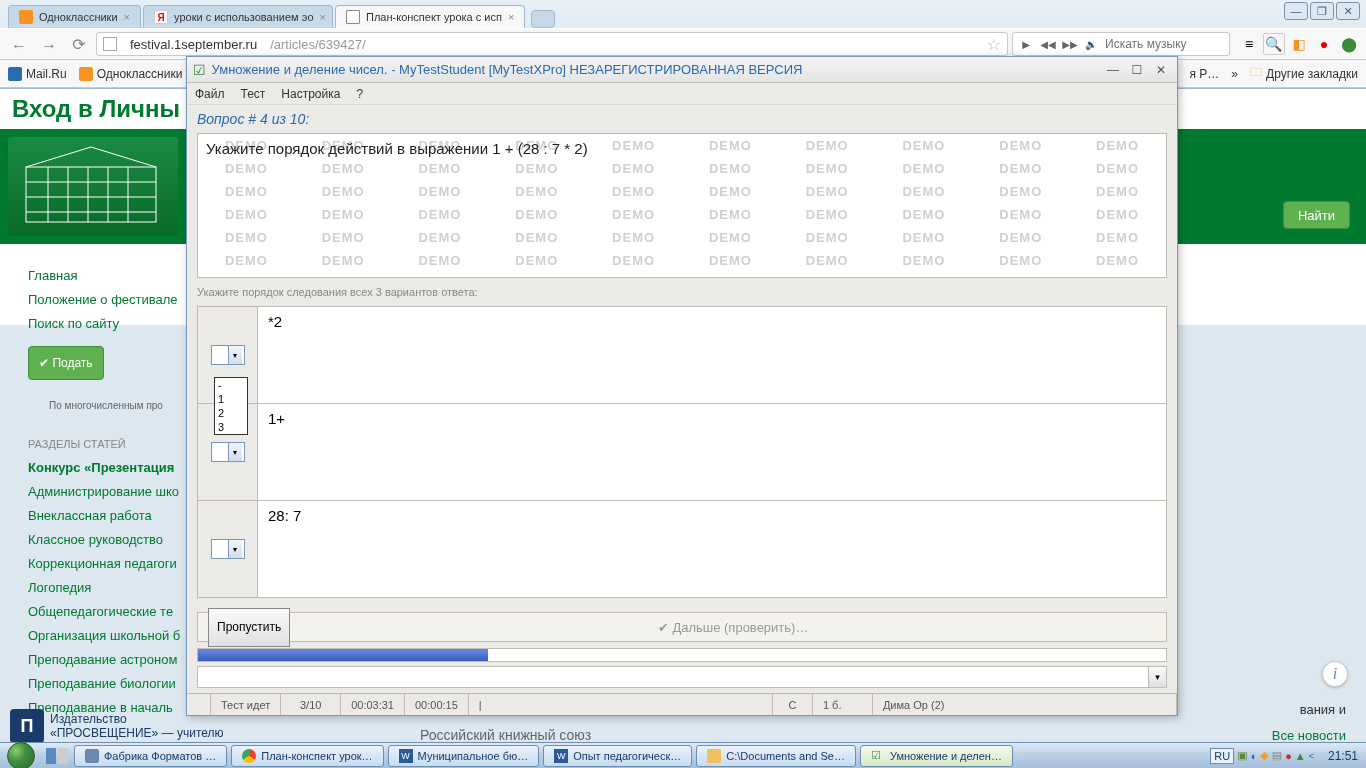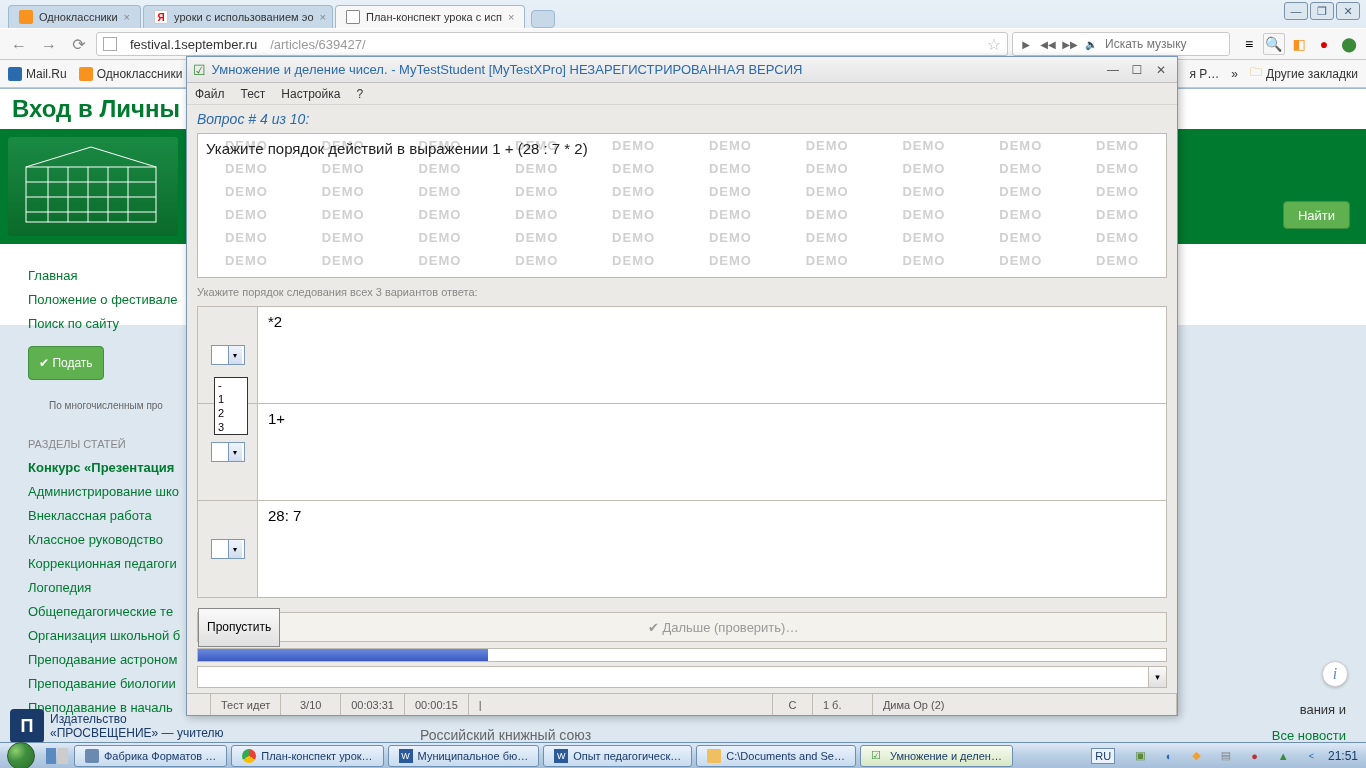--- a/index.html
+++ b/index.html
@@ -71,36 +71,36 @@
 .answers { margin: 0 10px; border: 1px solid #c0bcb4; background: #fff; }
 .ans-row { display: flex; border-bottom: 1px solid #c0bcb4; }
 .ans-row:last-child { border-bottom: none; }
 .ans-left { width: 60px; position: relative; background: #eceae6; border-right: 1px solid #c0bcb4; display: flex; align-items: center; justify-content: center; }
 .ans-select { width: 34px; height: 20px; border: 1px solid #7a99b8; background: #fff; font-size: 11px; position: relative; display: flex; align-items: center; justify-content: flex-end; padding-right: 2px; }
 .ans-select .arrow { width: 14px; height: 100%; border-left: 1px solid #7a99b8; display: flex; align-items: center; justify-content: center; font-size: 8px; background: linear-gradient(#f0f4fa, #d0ddf0); }
 .ans-dropdown { position: absolute; top: 70px; left: 16px; width: 34px; background: #fff; border: 1px solid #333; font-size: 11px; z-index: 10; }
 .ans-dropdown div { padding: 0 3px; line-height: 14px; }
 .ans-right { flex: 1; padding: 6px 10px; font-size: 15px; min-height: 96px; }
 .bottom-bar { margin: 14px 10px 0; display: flex; border: 1px solid #c0bcb4; background: #f4f2ed; height: 30px; align-items: center; }
-.skip-btn { height: 39px; padding: 0 8px; margin: 0; border: 1px solid #888; background: linear-gradient(#fafafa, #e0e0e0); font-size: 12px; }
+.skip-btn { height: 39px; padding: 0 8px; margin: 10px; border: 1px solid #888; background: linear-gradient(#fafafa, #e0e0e0); font-size: 12px; }
 .next-btn { flex: 1; text-align: center; color: #999; font-size: 13px; }
 .progress-bar { margin: 6px 10px 0; height: 14px; border: 1px solid #c0bcb4; background: #fff; position: relative; }
 .progress-fill { position: absolute; top: 0; left: 0; height: 100%; background: linear-gradient(#6a8ae0, #3a5ac0); width: 30%; }
 .below-input { margin: 4px 10px 0; height: 22px; border: 1px solid #c0bcb4; background: #fff; display: flex; }
 .below-input .dd-arrow { width: 18px; border-left: 1px solid #c0bcb4; display: flex; align-items: center; justify-content: center; font-size: 9px; margin-left: auto; background: linear-gradient(#fafafa, #e0e0e0); }
 .status-bar { position: absolute; bottom: 0; left: 0; right: 0; height: 22px; border-top: 1px solid #c0bcb4; display: flex; align-items: center; font-size: 11px; color: #555; background: #eceae6; }
 .status-bar > div { padding: 0 10px; border-right: 1px solid #c0bcb4; height: 100%; display: flex; align-items: center; }
 
 
 .taskbar { position: absolute; bottom: 0; left: 0; right: 0; height: 26px; background: linear-gradient(#dfe9f5, #b9cfe5 50%, #a6bfda); display: flex; align-items: center; font-size: 11px; border-top: 1px solid #6f8fb0; }
 .start-btn { width: 42px; height: 26px; display: flex; align-items: center; justify-content: center; }
 .start-orb { width: 28px; height: 28px; border-radius: 50%; background: radial-gradient(circle at 30% 30%, #8fcf6f, #3f8f3f 40%, #2a6a2a); border: 1px solid #2a5a2a; }
 .task-item { height: 22px; margin: 0 2px; padding: 0 10px; border: 1px solid #6f8fb0; border-radius: 3px; background: linear-gradient(#eaf2fb, #c7dbef); display: flex; align-items: center; gap: 5px; max-width: 165px; white-space: nowrap; overflow: hidden; color: #1a3a6a; }
 .task-item.active { background: linear-gradient(#f5faef, #d7e8c5); }
-.tray { margin-left: auto; display: flex; align-items: center; gap: 20px; padding: 0 6px; }
+.tray { margin-left: auto; display: flex; align-items: center; gap: 3px; padding: 0 6px; }
 .tray span { font-size: 11px; }
 .clock { padding: 0 8px; font-size: 12px; color: #1a3a6a; }
 
 .info-dot { position: absolute; right: 18px; bottom: 56px; width: 26px; height: 26px; border-radius: 50%; background: #fff; border: 1px solid #ccc; display: flex; align-items: center; justify-content: center; font-style: italic; font-family: Georgia, serif; color: #6a8ac0; font-size: 16px; box-shadow: 0 1px 3px rgba(0,0,0,0.2); }
 </style>
 </head>
 <body>
 
 <div class="browser-chrome">
   <div class="tabs-row">

